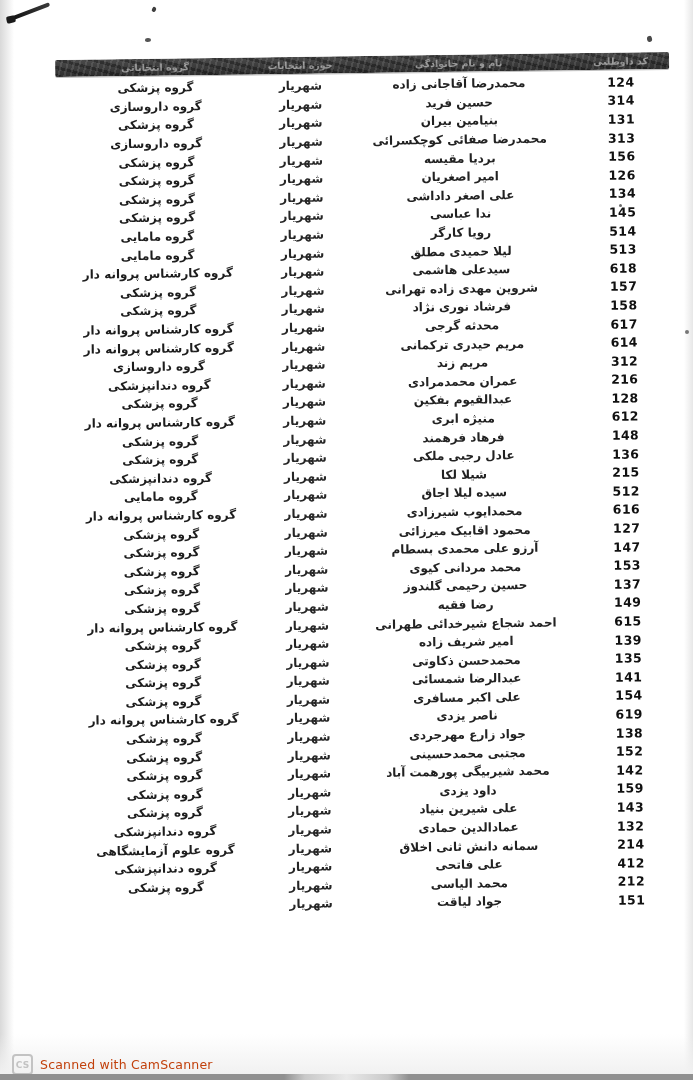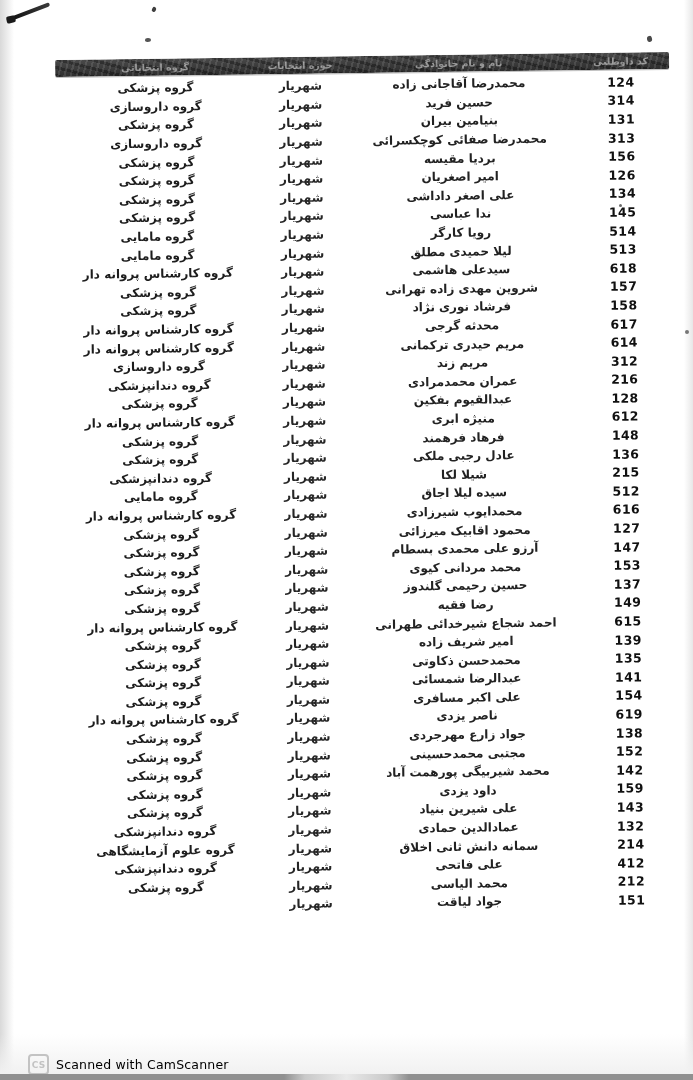--- a/index.html
+++ b/index.html
@@ -60,28 +60,28 @@
   .speck { position:absolute; background:#3f3f3f; border-radius:50%; }
   .speck.s1 { left:152px; top:7px;  width:4px; height:5px; transform:rotate(30deg); border-radius:40% 60% 50% 50%; }
   .speck.s2 { left:145px; top:38px; width:6px; height:4px; background:#555; border-radius:50% 50% 60% 40%; }
   .speck.s3 { left:647px; top:36px; width:5px; height:6px; background:#4a4a4a; border-radius:60% 40% 50% 50%; transform:rotate(-15deg); }
   .speck.s4 { left:619px; top:204px; width:3px; height:3px; background:#6a6a6a; }
   .speck.s5 { left:685px; top:330px; width:4px; height:4px; background:#777; }
 
   
   .cam-footer {
     position:absolute; left:12px; top:1054px;
-    display:flex; align-items:center; gap:7px;margin-left:16px;
+    display:flex; align-items:center; gap:7px;
   }
   .cs-badge {
     width:17px; height:17px; border:2.5px solid #c3c3c3; border-radius:4px;
     color:#c3c3c3; font-size:9px; font-weight:700;
     display:flex; align-items:center; justify-content:center;
   }
-  .cam-text { color:#000000; font-size:12.5px; letter-spacing:0.2px; }
+  .cam-text { color:#c2410c; font-size:12.5px; letter-spacing:0.2px; }
   .bottom-strip {
     position:absolute; left:0; right:0; bottom:0; height:6px;
     background:linear-gradient(90deg,#909090 0 41%, #c9c9c9 44%, #e9e9e9 50%, #c9c9c9 56%, #909090 59% 100%);
   }
 </style>
 </head>
 <body>
 
 <div class="edge-left"></div>
 <div class="edge-right"></div>

